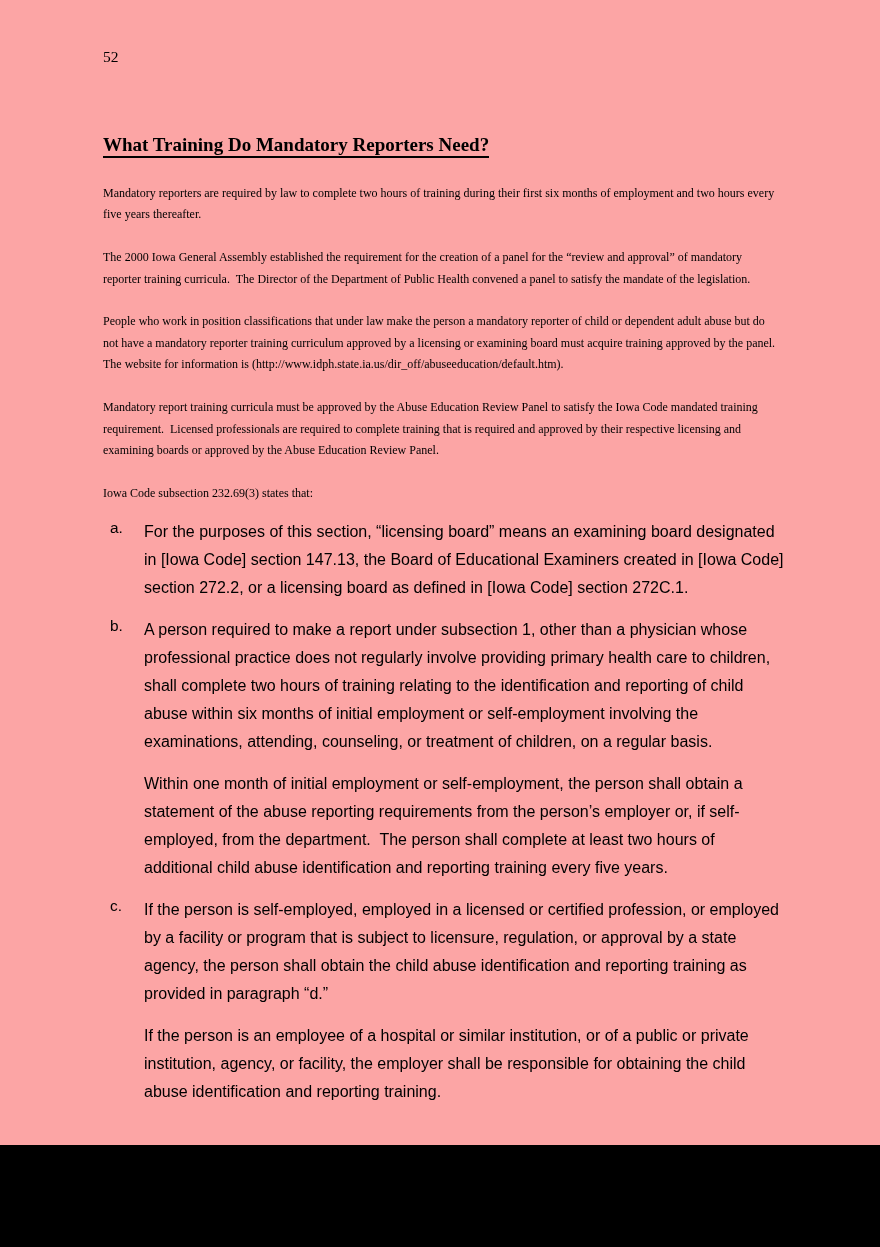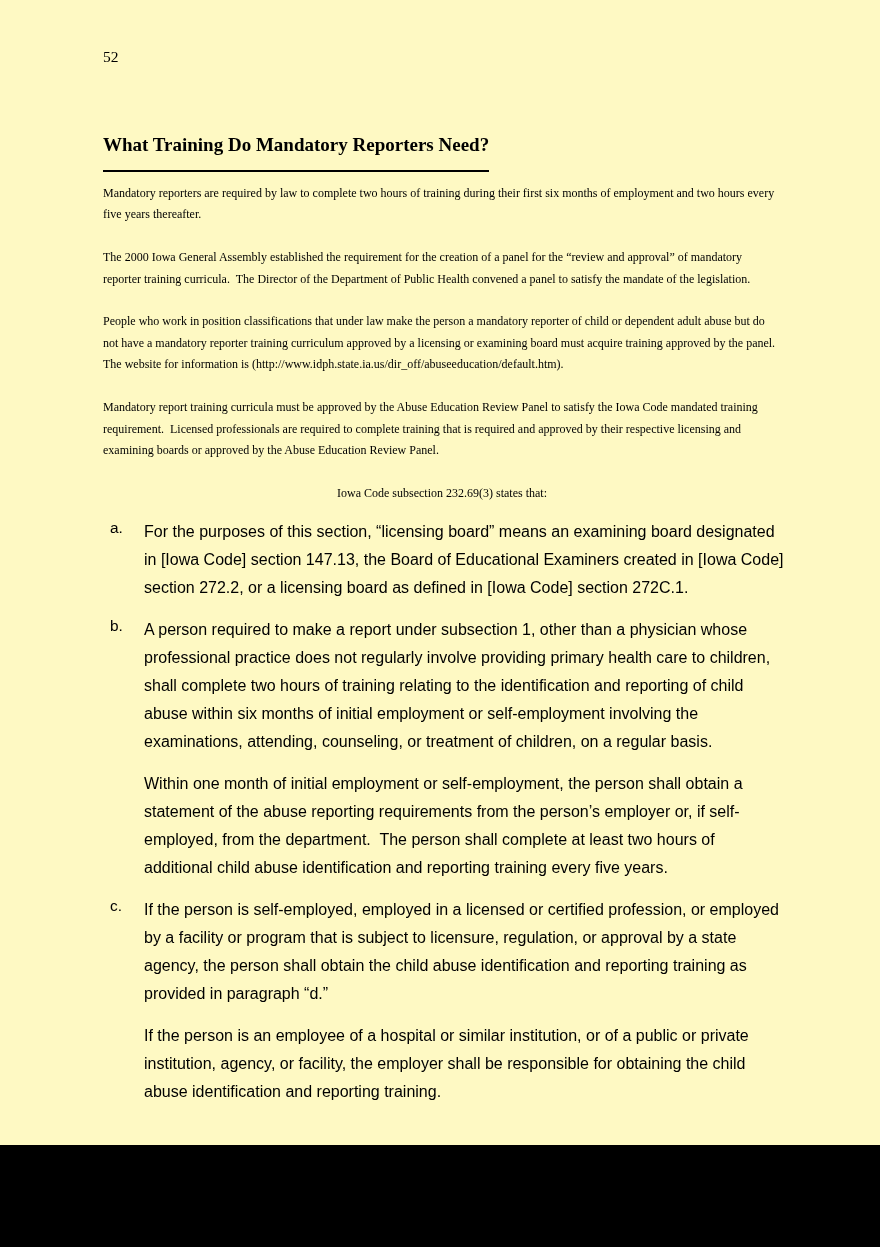--- a/index.html
+++ b/index.html
@@ -16,21 +16,21 @@
     color: #000000;
     -webkit-font-smoothing: antialiased;
   }
 
   .page {
     position: absolute;
     top: 0;
     left: 0;
     width: 880px;
     height: 1247px;
-    background: #fef9c3;
+    background: #fca5a5;
   }
 
   
   .page-header {
     position: absolute;
     top: 48px;
     left: 103px;
     width: 674px;
     display: flex;
     justify-content: space-between;
@@ -57,35 +57,34 @@
 
   .section-heading {
     font-family: "Liberation Serif", "DejaVu Serif", serif;
     font-size: 19px;
     font-weight: bold;
     margin: 0 0 26px 0;
     line-height: 1.25;
   }
   .section-heading span.h-text {
     border-bottom: 2px solid #000;
-    padding-bottom: 15px;
+    padding-bottom: 1px;
     display: inline;
   }
 
   p.body-para {
     font-family: "Liberation Serif", "DejaVu Serif", serif;
     font-size: 12px;
     line-height: 21.6px;
     margin: 0 0 21px 0;
     text-align: left;
     white-space: pre-wrap;
   }
   p.body-para:last-of-type {
     margin-bottom: 0;
-    text-align: center;
   }
 
   .lead-in {
     margin-bottom: 14px !important;
   }
 
   
   .statute-list {
     margin: 0;
     padding: 0;

